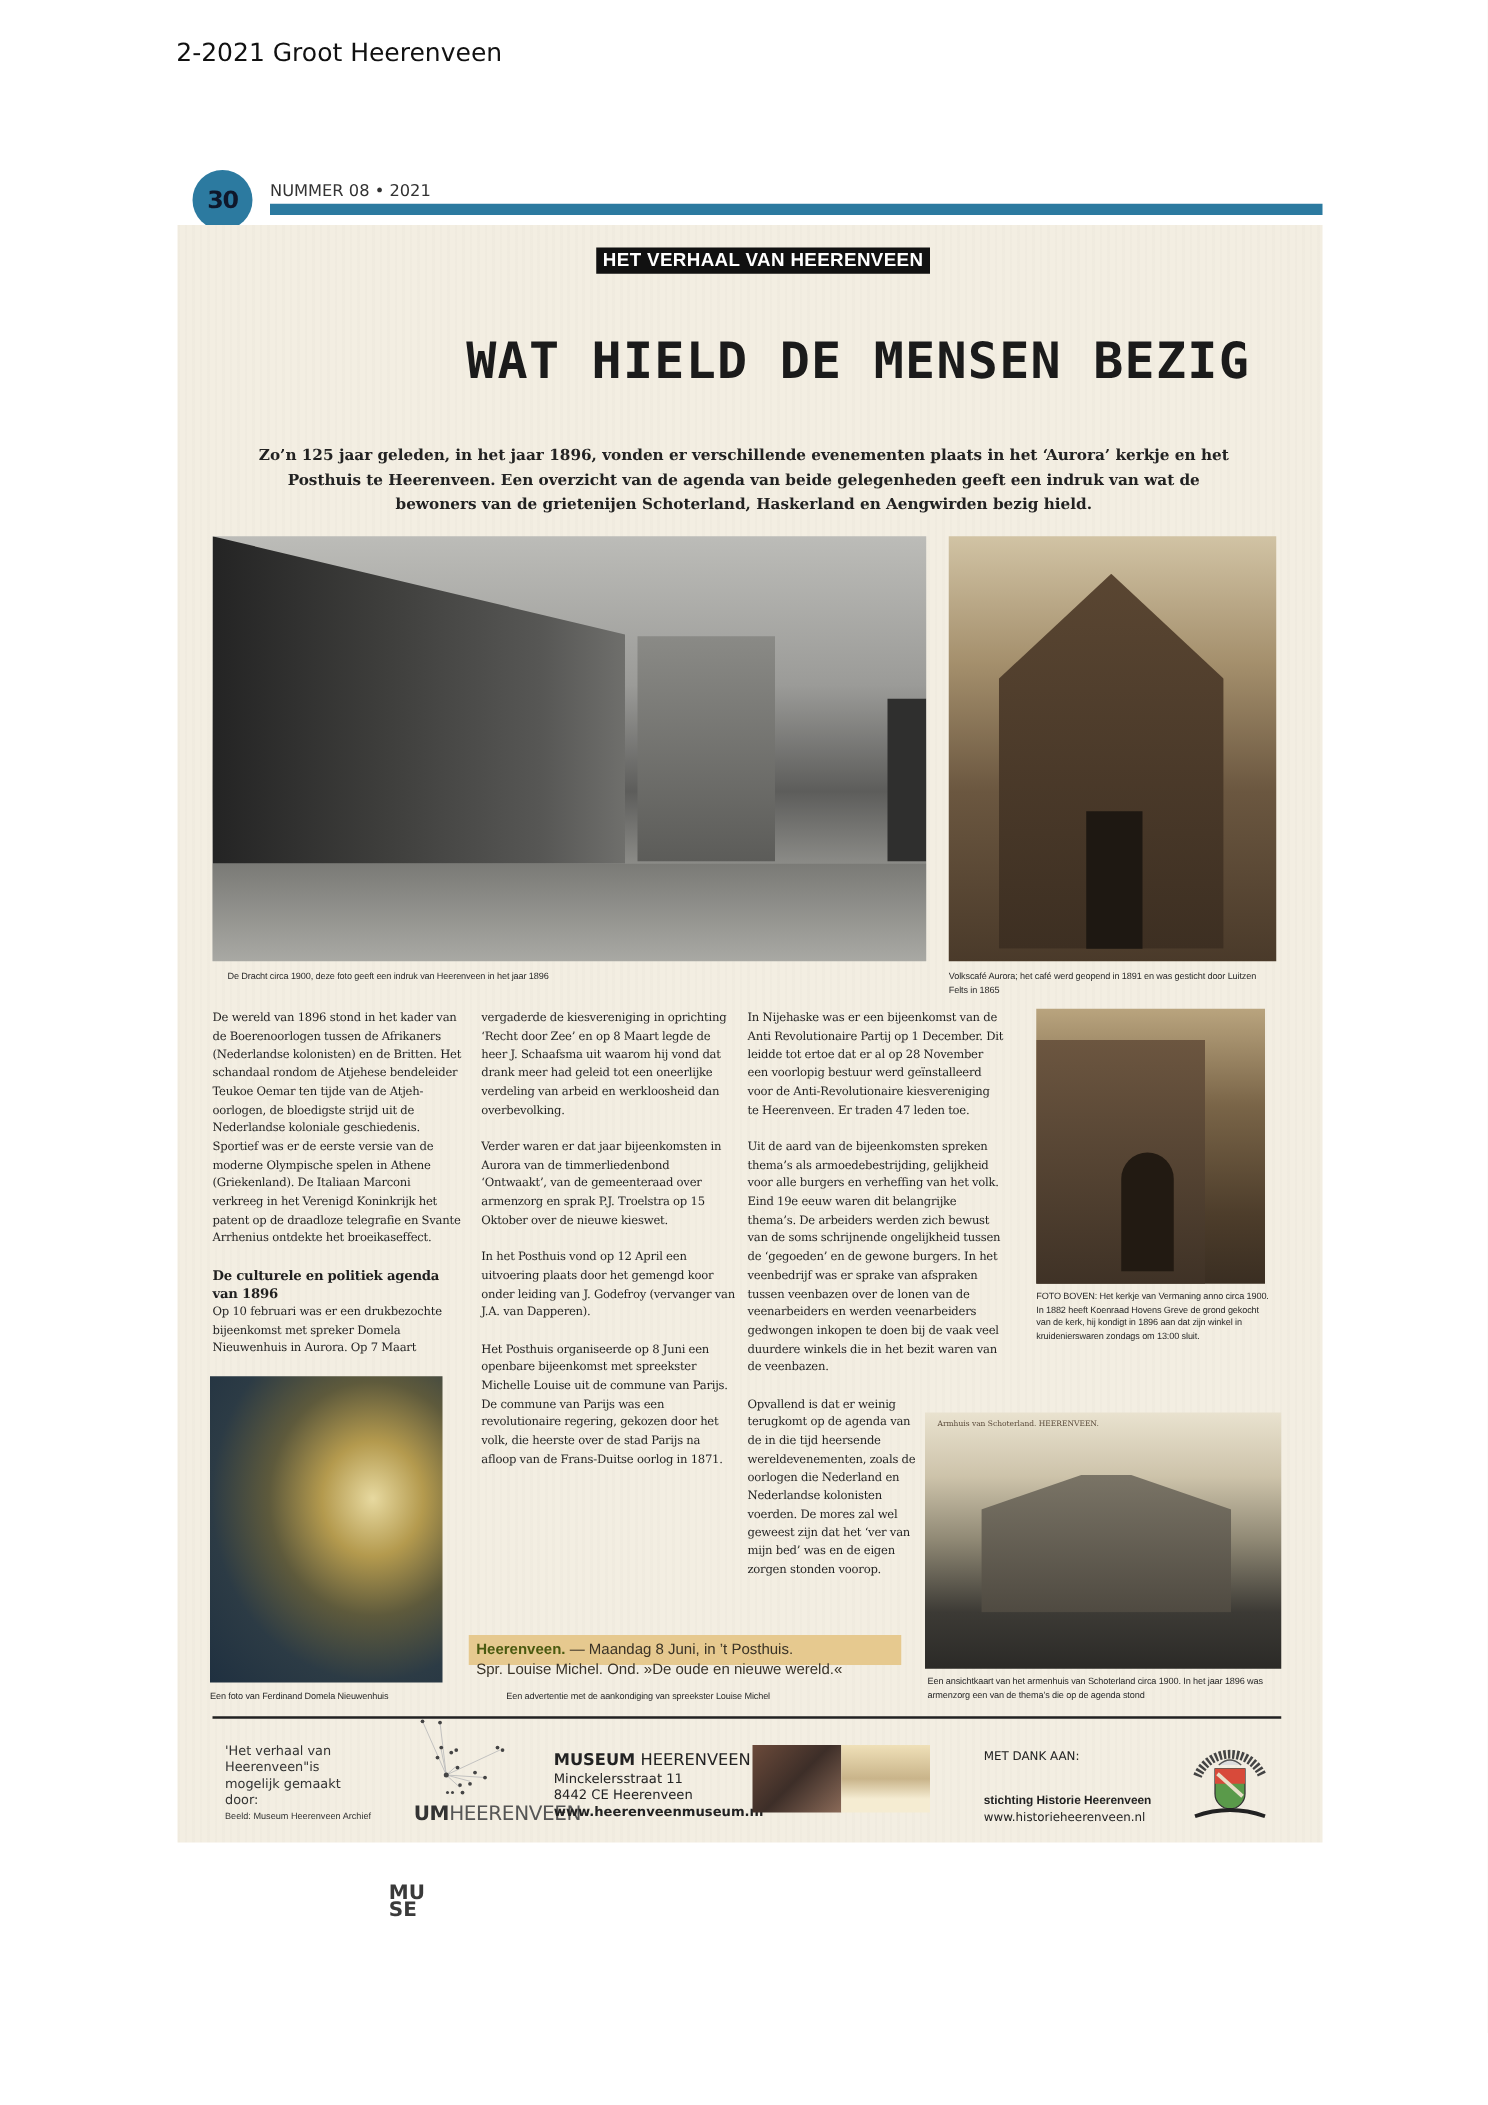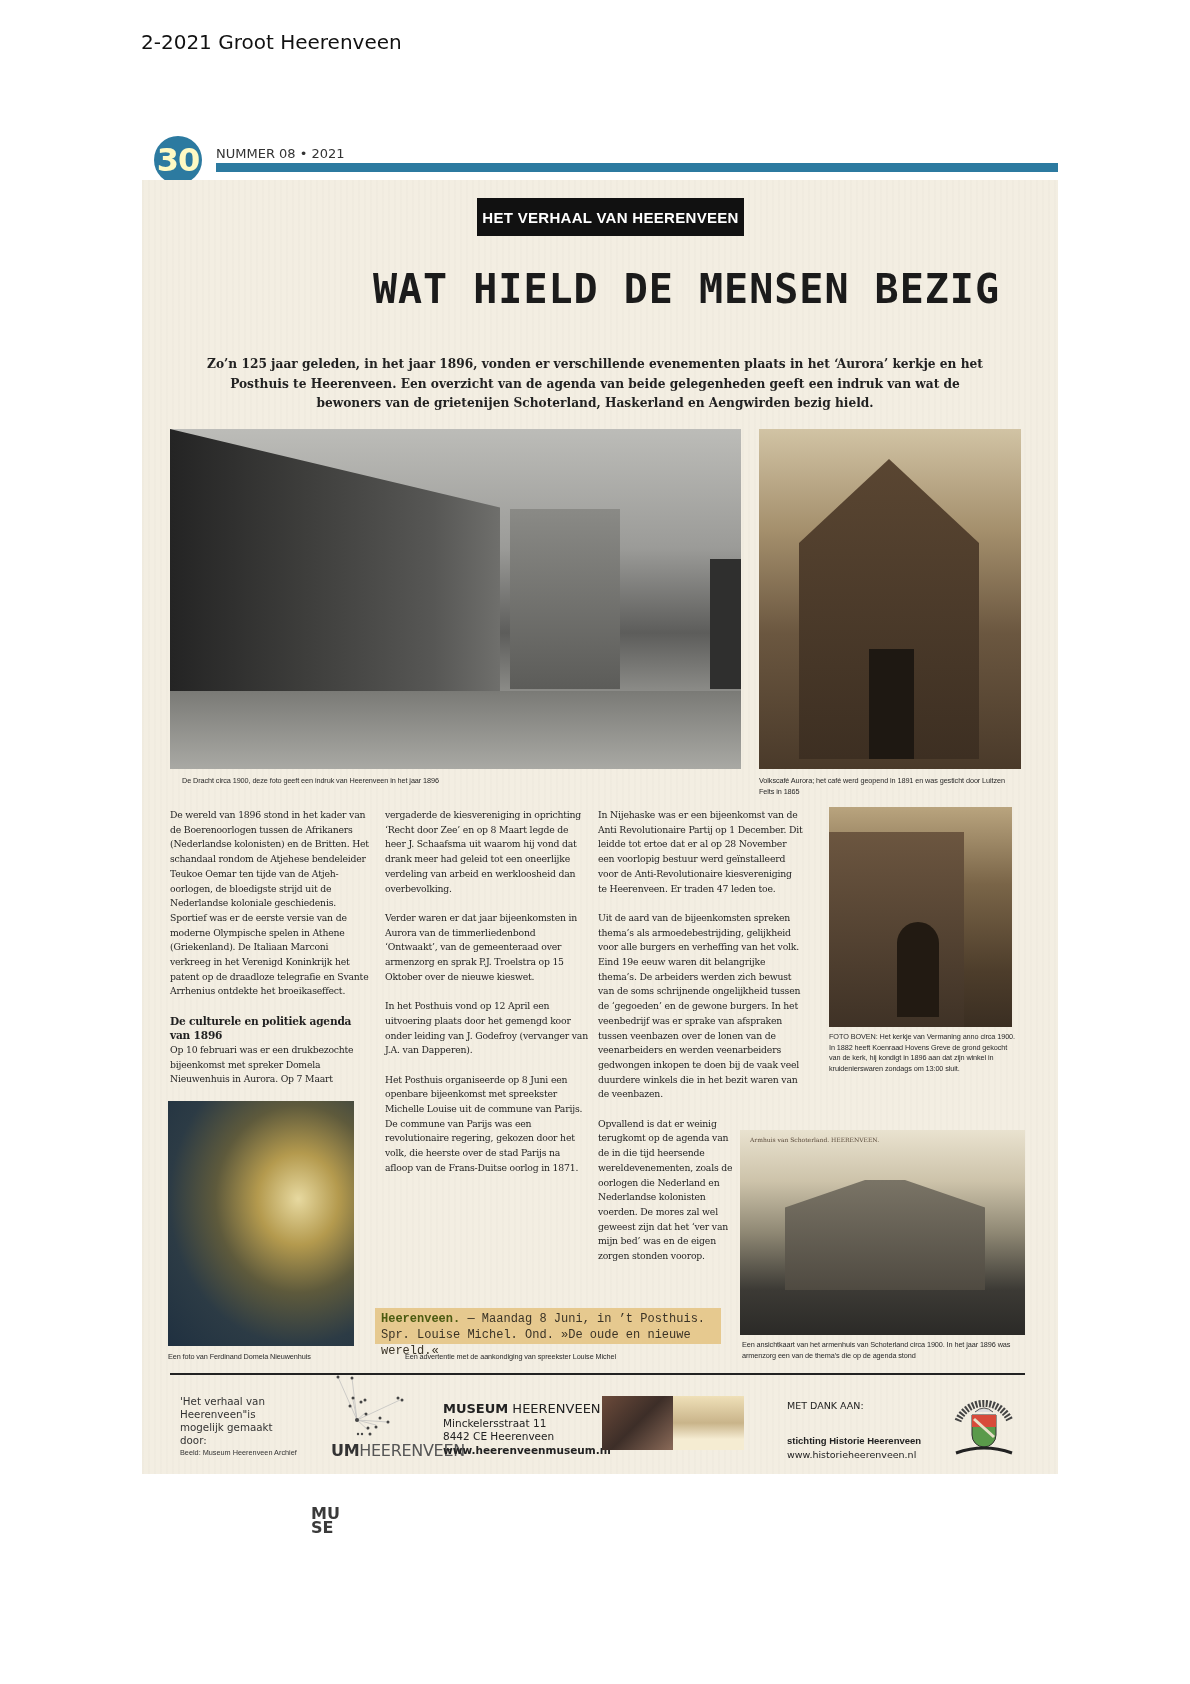--- a/index.html
+++ b/index.html
@@ -1,27 +1,27 @@
 <!DOCTYPE html>
 <html><head>
 <meta charset="utf-8">
 <style>
   * { box-sizing: border-box; margin: 0; padding: 0; }
   html, body { width: 1190px; height: 1684px; background: #ffffff; overflow: hidden; }
   body { position: relative; font-family: "Liberation Sans", sans-serif; color: #1a1a1a; }
 
   .doc-title { position: absolute; left: 141px; top: 30px; font-size: 20px; color: #111; font-family: "DejaVu Sans", sans-serif; }
 
-  .page-num { position: absolute; left: 154px; top: 136px; width: 48px; height: 48px; border-radius: 50%; background: #2c7aa0; color: #fef9c3; font-weight: bold; font-size: 32px; display: flex; align-items: center; justify-content: center; font-family: "DejaVu Sans", sans-serif; letter-spacing: -1px; }
+  .page-num { position: absolute; left: 154px; top: 136px; width: 48px; height: 48px; border-radius: 50%; background: #2c7aa0; color: #0f172a; font-weight: bold; font-size: 19px; display: flex; align-items: center; justify-content: center; font-family: "DejaVu Sans", sans-serif; letter-spacing: -1px; }
   .issue { position: absolute; left: 216px; top: 146px; font-size: 13px; color: #333; font-family: "DejaVu Sans", sans-serif; }
   .issue-bar { position: absolute; left: 216px; top: 163px; width: 842px; height: 9px; background: #2c7aa0; }
 
   .paper { position: absolute; left: 142px; top: 180px; width: 916px; height: 1294px; background: #f3eee2; background-image: repeating-linear-gradient(90deg, rgba(0,0,0,0.012) 0 2px, transparent 2px 6px); }
 
-  .kicker { position: absolute; left: 477px; top: 198px; width: 267px; height: 38px; background: #111; color: #fff; font-size: 15px; font-weight: bold; display: flex; align-items: center; justify-content: center; letter-spacing: 0.3px; }
+  .kicker { position: absolute; left: 477px; top: 198px; width: 267px; height: 21px; background: #111; color: #fff; font-size: 15px; font-weight: bold; display: flex; align-items: center; justify-content: center; letter-spacing: 0.3px; }
 
   .headline { position: absolute; left: 190px; top: 240px; width: 810px; text-align: right; font-family: "DejaVu Sans Mono", monospace; font-weight: bold; font-size: 40px; line-height: 50px; color: #1b1b1b; letter-spacing: 1px; margin-top: 24px; }
 
   .lead { position: absolute; left: 200px; top: 355px; width: 790px; text-align: center; font-family: "DejaVu Serif", serif; font-weight: bold; font-size: 12.2px; line-height: 19.5px; color: #222; }
 
   .photo { position: absolute; overflow: hidden; }
   .photo-street { left: 170px; top: 429px; width: 571px; height: 340px; background: linear-gradient(180deg, #bcbcb8 0%, #9b9b98 35%, #5d5d5b 60%, #8e8e8a 78%, #b7b7b2 100%); }
   .photo-street .bld-left { position: absolute; left: 0; top: 0; width: 330px; height: 262px; background: linear-gradient(90deg, #242424 0%, #3d3d3b 40%, #575755 80%, #6f6f6c 100%); clip-path: polygon(0 0, 100% 30%, 100% 100%, 0 100%); }
   .photo-street .bld-mid { position: absolute; left: 340px; top: 80px; width: 110px; height: 180px; background: linear-gradient(180deg, #8a8a86, #5c5c59); }
   .photo-street .bld-right { position: absolute; left: 540px; top: 130px; width: 31px; height: 130px; background: #2f2f2e; }
@@ -34,21 +34,21 @@
   .photo-church { left: 829px; top: 807px; width: 183px; height: 220px; background: linear-gradient(180deg, #b9a47e 0%, #7a6548 35%, #4d3d2b 75%, #3a2e22 100%); }
   .photo-church .facade { position: absolute; left: 0; top: 25px; width: 135px; height: 195px; background: linear-gradient(180deg, #6c5640, #3f3226); }
   .photo-church .arch { position: absolute; left: 68px; top: 115px; width: 42px; height: 95px; background: #221a12; border-radius: 21px 21px 0 0; }
 
   .photo-portrait { left: 168px; top: 1101px; width: 186px; height: 245px; background: radial-gradient(ellipse at 70% 40%, #e7d9a0 0%, #b49a4e 22%, #5e5a3c 45%, #2c3b45 70%, #1f3040 100%); }
 
   .photo-armenhuis { left: 740px; top: 1130px; width: 285px; height: 205px; background: linear-gradient(180deg, #e9e2cf 0%, #cdc3aa 25%, #8f8874 50%, #3c3a35 78%, #2b2a27 100%); }
   .photo-armenhuis .house { position: absolute; left: 45px; top: 50px; width: 200px; height: 110px; background: linear-gradient(180deg, #7a7466, #4f4a41); clip-path: polygon(0 25%, 40% 0, 60% 0, 100% 25%, 100% 100%, 0 100%); }
   .photo-armenhuis .pc-caption { position: absolute; left: 10px; top: 6px; font-family: "DejaVu Serif", serif; font-size: 6px; color: #5a4a3a; }
 
-  .clipping { position: absolute; left: 375px; top: 1308px; width: 346px; height: 36px; background: #e6c98f; font-family: Liberation Mono, monospace; font-size: 12px; line-height: 16px; padding: 3px 6px; color: #3a3326; }
+  .clipping { position: absolute; left: 375px; top: 1308px; width: 346px; height: 24px; background: #e6c98f; font-family: Liberation Sans, sans-serif; font-size: 12px; line-height: 16px; padding: 3px 6px; color: #3a3326; }
   .clipping .town { color: #4a5a10; font-weight: bold; }
 
   .caption { position: absolute; font-family: "Liberation Sans", sans-serif; font-size: 7.3px; line-height: 10.5px; color: #2a2a2a; letter-spacing: -0.1px; }
 
   .col { position: absolute; font-family: "DejaVu Serif", serif; font-size: 9.3px; line-height: 14.7px; color: #1f1f1f; letter-spacing: -0.2px; }
   .col p { margin-bottom: 14.7px; }
   .col h3 { font-size: 10.6px; line-height: 14.5px; font-weight: bold; }
 
   .footer-rule { position: absolute; left: 170px; top: 1373px; width: 855px; height: 2px; background: #222; }
   .foot-credit { position: absolute; left: 180px; top: 1395px; width: 120px; font-size: 10.3px; line-height: 13px; color: #333; font-family: "DejaVu Sans", sans-serif; }

